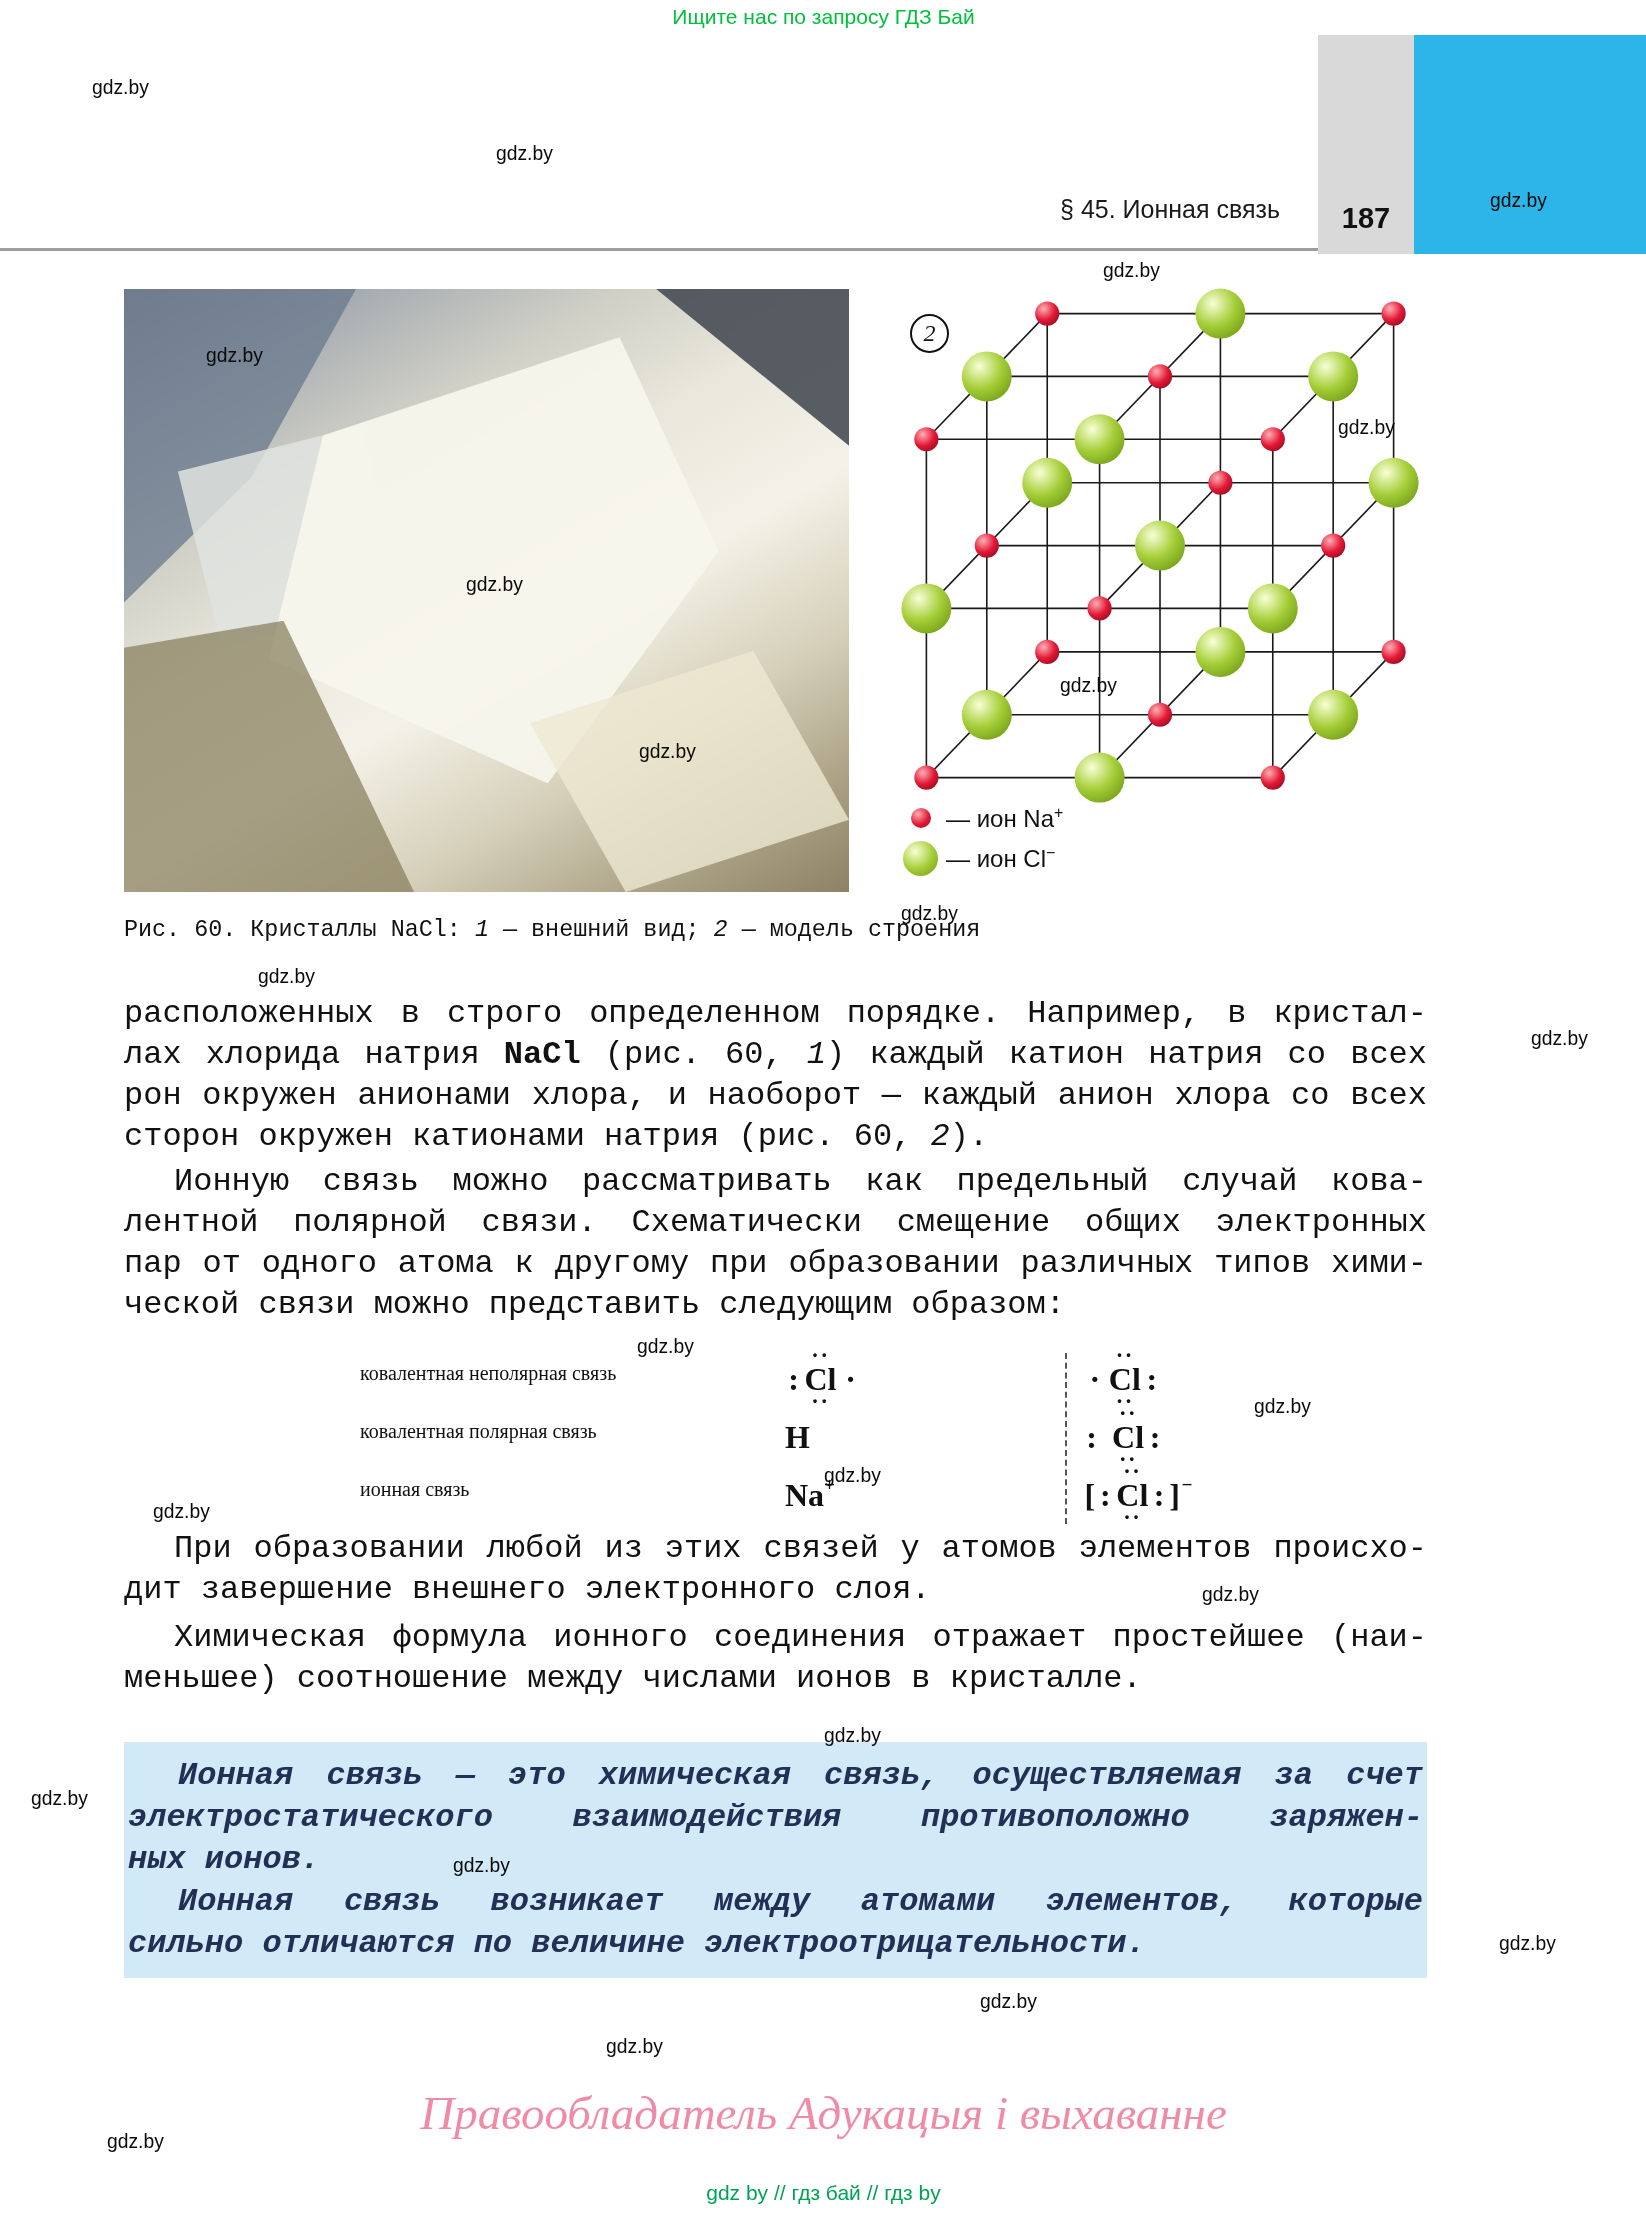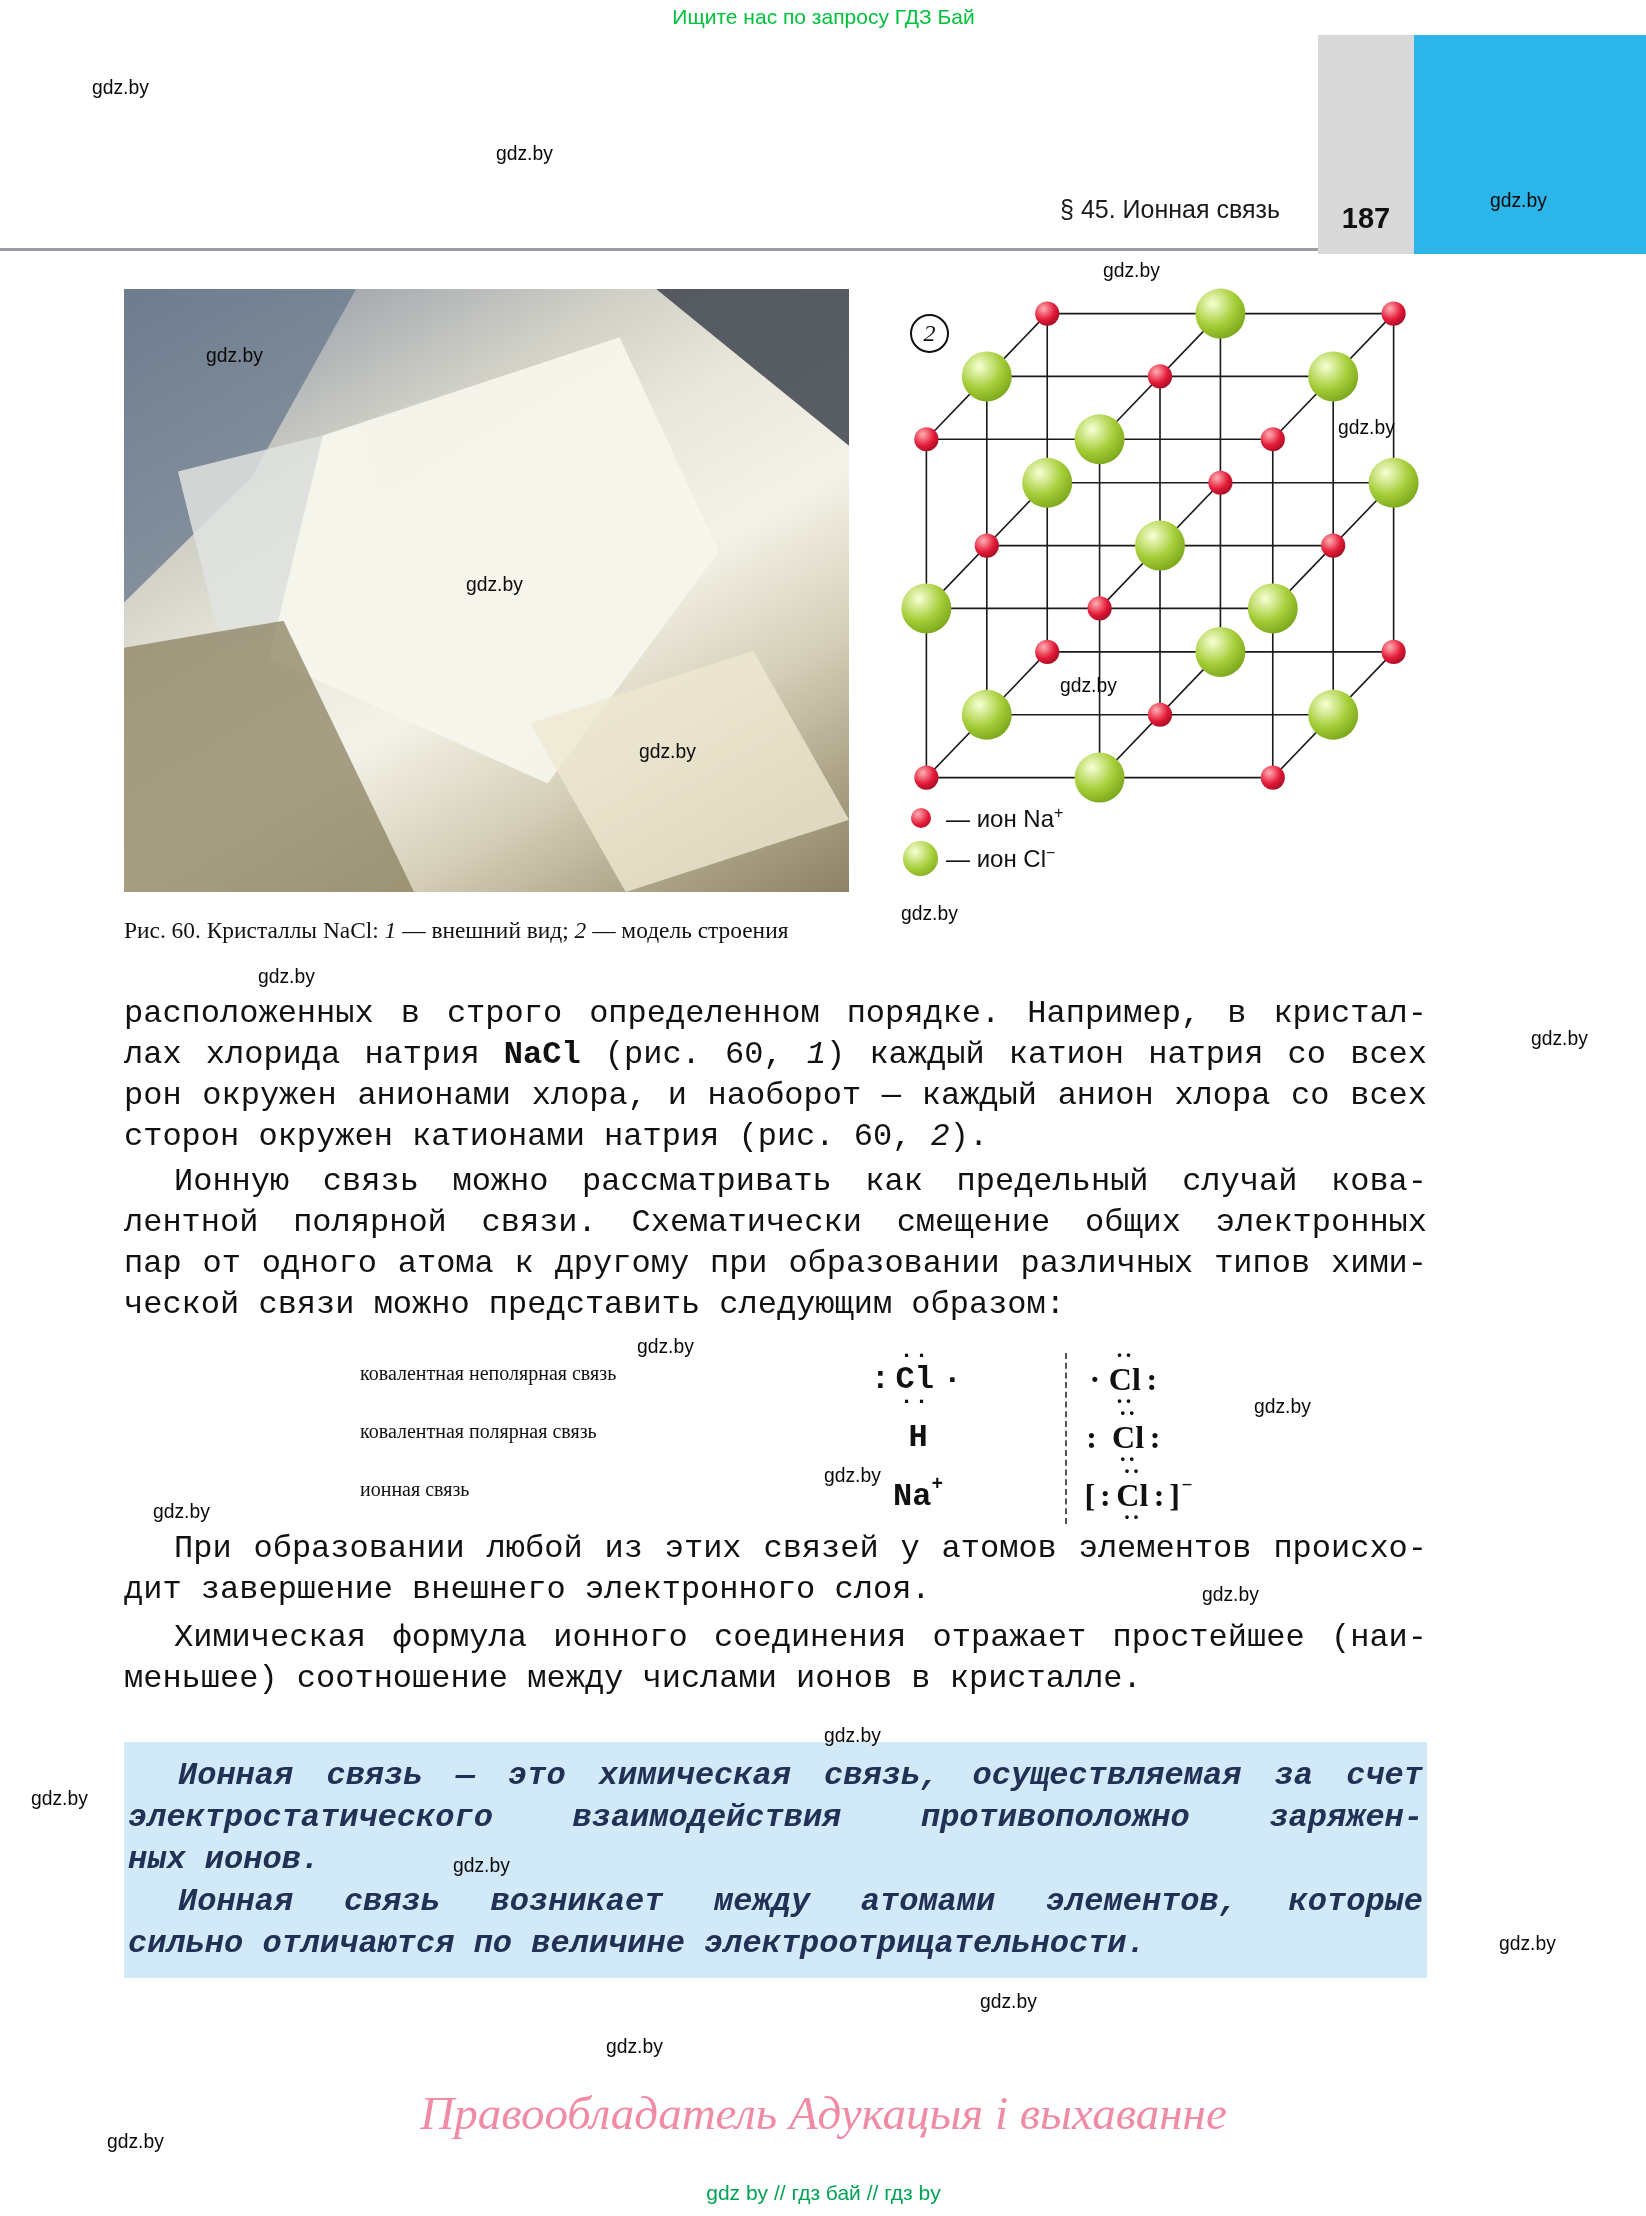--- a/index.html
+++ b/index.html
@@ -45,37 +45,37 @@
   .sphbox{width:39px;display:flex;justify-content:center;flex:none;}
   .sph-na{width:20px;height:20px;border-radius:50%;
     background:radial-gradient(circle at 35% 30%, #ffb0b4, var(--na) 55%, #90101f);}
   .sph-cl{width:35px;height:35px;border-radius:50%;
     background:radial-gradient(circle at 35% 30%, #f8ffd6, var(--cl) 52%, #6e9a12);}
   .leg-label{font-family:"Liberation Sans",sans-serif;font-size:24px;color:#111;margin-left:6px;}
   .leg-label sup{font-size:16px;}
 
   
   .caption{position:absolute;left:124px;top:917px;width:1209px;
-    font-family:Liberation Serif, serif;font-size:23.4px;color:#111;}
+    font-family:Liberation Mono, monospace;font-size:23.4px;color:#111;}
 
   
   .para{position:absolute;left:124px;width:1303px;font-family:"Liberation Serif",serif;
     font-size:32px;color:var(--body-text);}
   .tline{height:41px;line-height:41px;overflow:hidden;text-align:justify;font-family:Liberation Mono, monospace;}
   .tline:not(.last)::after{content:"";display:inline-block;width:100%;}
   .tline.last{text-align:left;}
   .indent .tline:first-child{text-indent:50px;}
 
   
   .lewis{position:absolute;left:124px;top:1351px;width:1303px;height:174px;}
   .dash{position:absolute;left:941px;top:1.6px;height:171px;border-left:2.4px dashed #555;}
   .lrow{position:absolute;left:0;width:100%;height:58px;}
   .llabel{position:absolute;left:236px;top:11.3px;font-family:"Liberation Serif",serif;font-size:20px;color:#111;text-align:right;}
   .lcell{position:absolute;top:9.7px;font-family:"Liberation Serif",serif;font-weight:bold;font-size:32px;color:#111;white-space:nowrap;}
-  .lcell.lf{left:661px;width:266px;text-align:center;font-family:Liberation Mono, monospace;}
+  .lcell.lf{left:661px;width:266px;text-align:left;}
   .lcell.rt{left:959px;}
   .lw{position:relative;display:inline-block;margin:0 2.4px;}
   .lw.dt::before{content:"··";position:absolute;top:-17.7px;left:50%;transform:translateX(-50%);
     font-size:22.6px;letter-spacing:1.6px;font-weight:bold;}
   .lw.db::after{content:"··";position:absolute;bottom:-17.7px;left:50%;transform:translateX(-50%);
     font-size:22.6px;letter-spacing:1.6px;font-weight:bold;}
   .col{margin:0 3.2px;}
   .mdot{margin:0 6.4px;font-weight:bold;}
   .gap{display:inline-block;width:9.7px;}
   .chg{font-size:19.3px;position:relative;top:-3.2px;}

